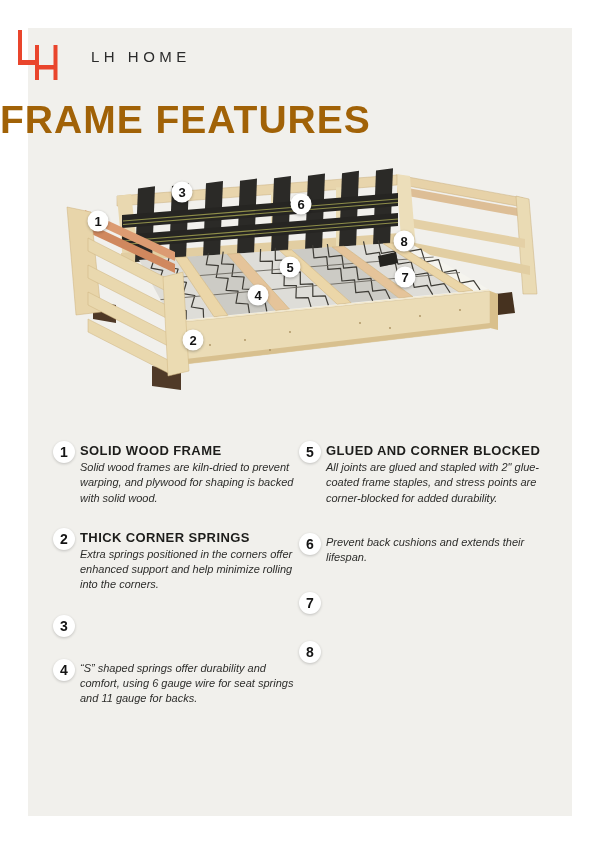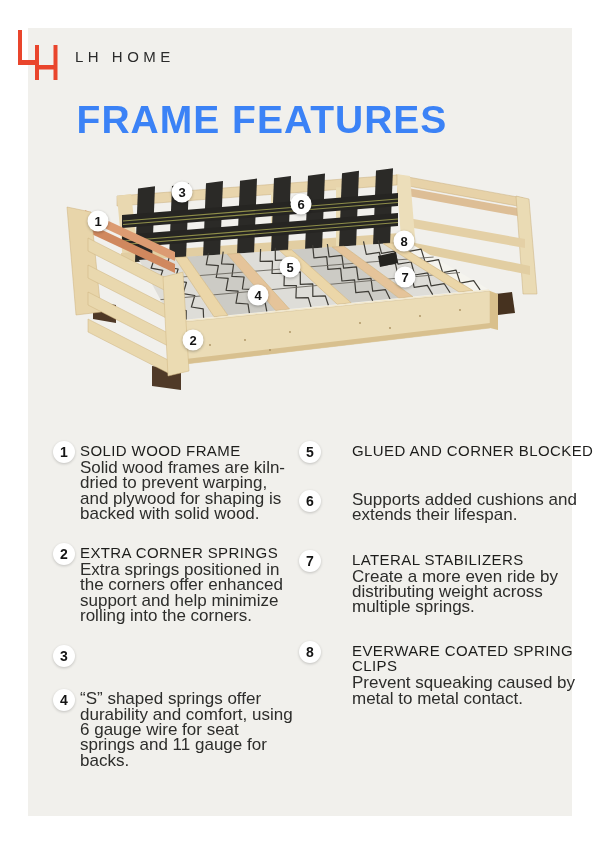--- a/index.html
+++ b/index.html
@@ -1,44 +1,44 @@
 <!DOCTYPE html>
 <html><head>
 <meta charset="utf-8">
 <style>
   html,body{margin:0;padding:0;}
   .page{position:relative;width:600px;height:849px;background:#ffffff;overflow:hidden;
         font-family:"Liberation Sans",sans-serif;-webkit-font-smoothing:antialiased;}
   .panel{position:absolute;left:28px;top:28px;right:28px;bottom:33px;background:#F1F0EC;}
   .logo-mark{position:absolute;left:18px;top:30px;width:40px;height:52px;}
-  .logo-text{position:absolute;left:75px;top:48px;font-size:15px;letter-spacing:4.5px;
+  .logo-text{position:absolute;left:91px;top:48px;font-size:15px;letter-spacing:4.5px;
              color:#2b2b2b;font-weight:normal;}
-  .title{position:absolute;left:0;top:98px;width:524px;text-align:center;
-         font-size:39px;font-weight:bold;letter-spacing:1px;color:#3b82f6;}
+  .title{position:absolute;left:0;top:98px;width:524px;text-align:left;
+         font-size:39px;font-weight:bold;letter-spacing:1px;color:#a16207;}
   .illo{position:absolute;left:60px;top:160px;width:480px;height:250px;}
   .illo svg{position:absolute;left:0;top:0;}
   .badge{position:absolute;width:21px;height:21px;border-radius:50%;background:#ffffff;
          display:flex;align-items:center;justify-content:center;font-weight:bold;
          font-size:13px;color:#141414;box-shadow:0 1px 3px rgba(0,0,0,.3);
          transform:translate(-50%,-50%);}
   .features{position:absolute;left:53px;top:441px;width:517px;display:flex;}
   .col{display:flex;flex-direction:column;}
   .col-left{width:246px;flex:0 0 246px;}
   .col-right{flex:1;}
   .item{display:flex;align-items:flex-start;margin-bottom:22px;}
   .col-right .item{margin-bottom:27px;}
   .num{flex:0 0 22px;width:22px;height:22px;border-radius:50%;background:#ffffff;
        box-shadow:0 1px 3px rgba(0,0,0,.2);display:flex;align-items:center;
        justify-content:center;font-size:14px;font-weight:bold;color:#141414;margin-right:5px;}
   .txt{padding-top:2px;}
   .col-left .txt{width:214px;}
-  .col-right .txt{width:242px;margin-left:26px;}
-  .ft{font-size:15px;font-weight:normal;letter-spacing:.4px;color:#1d1d1b;
+  .col-right .txt{width:242px;}
+  .ft{font-size:13px;font-weight:bold;letter-spacing:.4px;color:#1d1d1b;
       line-height:15px;margin-bottom:2px;}
-  .fb{font-size:17px;line-height:15.3px;color:#2d2d2b;}
+  .fb{font-size:11px;line-height:15.3px;color:#2d2d2b;font-style:italic;}
 </style>
 </head>
 <body>
 
 <div class="page">
   <div class="panel"></div>
 
   <svg class="logo-mark" viewBox="0 0 40 52" aria-hidden="true">
     <g id="logo-g">
       <rect x="0" y="0" width="4" height="35" fill="#E9452C"></rect>
@@ -147,21 +147,21 @@
     <div class="num">1</div>
     <div class="txt">
       <div class="ft">SOLID WOOD FRAME</div>
       <div class="fb">Solid wood frames are kiln-dried to prevent warping, and plywood for shaping is backed with solid wood.</div>
     </div>
   </div>
 
   <div class="item">
     <div class="num">2</div>
     <div class="txt">
-      <div class="ft">EXTRA CORNER SPRINGS</div>
+      <div class="ft">THICK CORNER SPRINGS</div>
       <div class="fb">Extra springs positioned in the corners offer enhanced support and help minimize rolling into the corners.</div>
     </div>
   </div>
 
   <div class="item">
     <div class="num">3</div>
     <div class="txt">
     </div>
   </div>
 
@@ -170,40 +170,33 @@
     <div class="txt">
       <div class="fb">“S” shaped springs offer durability and comfort, using 6 gauge wire for seat springs and 11 gauge for backs.</div>
     </div>
   </div>
 </div>
     <div class="col col-right" id="col-right">
   <div class="item">
     <div class="num">5</div>
     <div class="txt">
       <div class="ft">GLUED AND CORNER BLOCKED</div>
+      <div class="fb">All joints are glued and stapled with 2" glue-coated frame staples, and stress points are corner-blocked for added durability.</div>
     </div>
   </div>
 
   <div class="item">
     <div class="num">6</div>
     <div class="txt">
-      <div class="fb">Supports added cushions and extends their lifespan.</div>
+      <div class="fb">Prevent back cushions and extends their lifespan.</div>
     </div>
   </div>
 
   <div class="item">
     <div class="num">7</div>
-    <div class="txt">
-      <div class="ft">LATERAL STABILIZERS</div>
-      <div class="fb">Create a more even ride by distributing weight across multiple springs.</div>
-    </div>
   </div>
 
   <div class="item">
     <div class="num">8</div>
-    <div class="txt">
-      <div class="ft">EVERWARE COATED SPRING CLIPS</div>
-      <div class="fb">Prevent squeaking caused by metal to metal contact.</div>
-    </div>
   </div>
 </div>
   </div>
 </div>
 
 </body></html>

